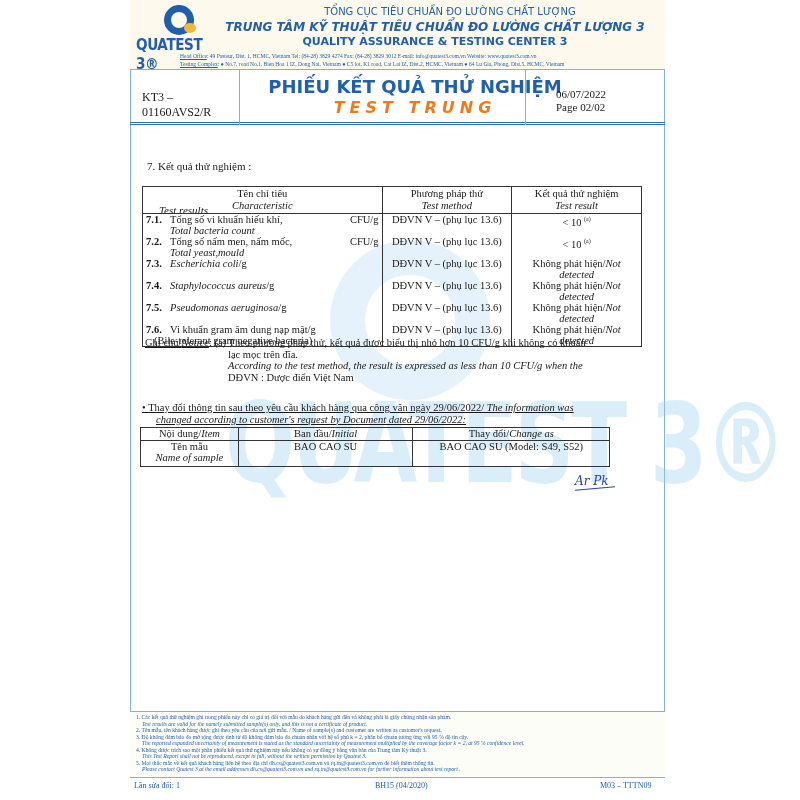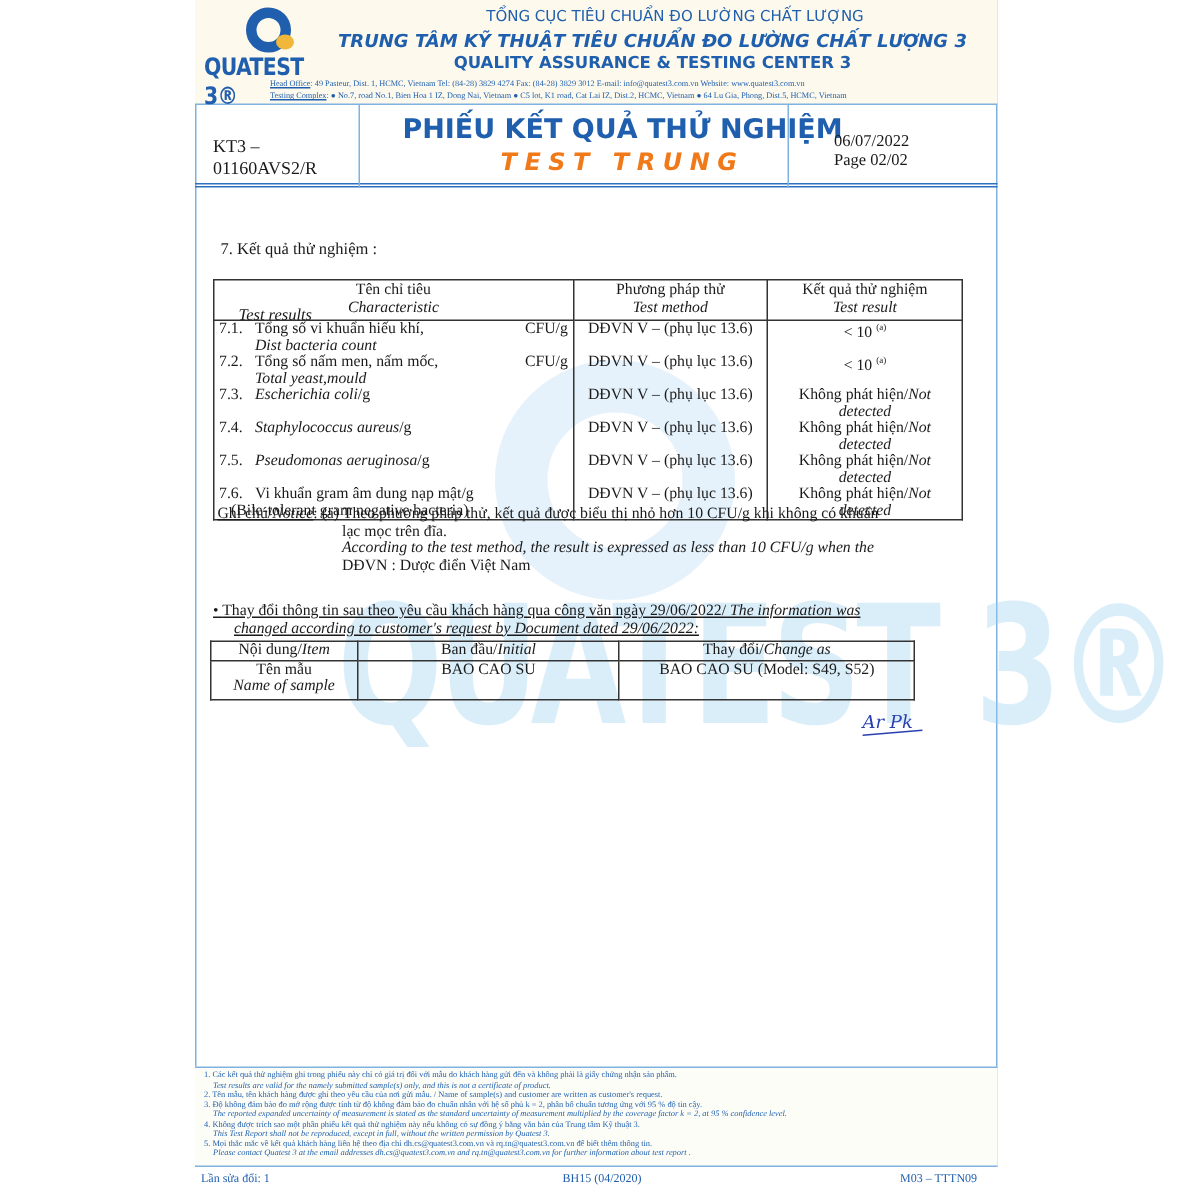--- a/index.html
+++ b/index.html
@@ -106,21 +106,21 @@
     .results {
       position: absolute; left: 12px; top: 186px; width: 500px;
     }
     .results td, .results th { border-left: 1px solid #333; border-right: 1px solid #333; vertical-align: top; font-weight: normal; }
     .results thead th { border: 1px solid #333; text-align: center; line-height: 12px; padding: 1px 2px; }
     .results tbody td { line-height: 11px; padding: 0 3px; }
     .results tbody tr:last-child td { border-bottom: 1px solid #333; }
     .c1 { width: 240px; }
     .c2 { width: 130px; text-align: center; }
     .c3 { width: 130px; text-align: center; }
-    .num { display: inline-block; width: 24px; }
+    .num { display: inline-block; width: 24px; font-weight: bold; }
     .unit { float: right; }
     .it { font-style: italic; }
     sup { font-size: 6px; }
 
     .notice {
       position: absolute; left: 15px; top: 337px; width: 510px; font-size: 10.5px; line-height: 11.5px;
     }
     .notice .ul { text-decoration: underline; }
     .notice .ind { padding-left: 83px; }
     .notice .ind2 { padding-left: 70px; }
@@ -202,21 +202,21 @@
             <div class="it">Test method</div>
           </th>
         <th class="c3">
             <div>Kết quả thử nghiệm</div>
             <div class="it">Test result</div>
           </th>
       </tr>
     </thead>
     <tbody>
       <tr>
-        <td class="c1"><span class="num">7.1.</span><span>Tổng số vi khuẩn hiếu khí,</span><span class="unit">CFU/g</span><div class="it" style="padding-left:24px">Dist bacteria count</div></td>
+        <td class="c1"><span class="num">7.1.</span><span>Tổng số vi khuẩn hiếu khí,</span><span class="unit">CFU/g</span><div class="it" style="padding-left:24px">Total bacteria count</div></td>
         <td class="c2">DĐVN V – (phụ lục 13.6)</td>
         <td class="c3"><span>&lt; 10</span> <sup>(a)</sup></td>
       </tr>
       <tr>
         <td class="c1"><span class="num">7.2.</span><span>Tổng số nấm men, nấm mốc,</span><span class="unit">CFU/g</span><div class="it" style="padding-left:24px">Total yeast,mould</div></td>
         <td class="c2">DĐVN V – (phụ lục 13.6)</td>
         <td class="c3"><span>&lt; 10</span> <sup>(a)</sup></td>
       </tr>
       <tr>
         <td class="c1"><span class="num">7.3.</span><span class="it">Escherichia coli</span><span>/g</span></td>

